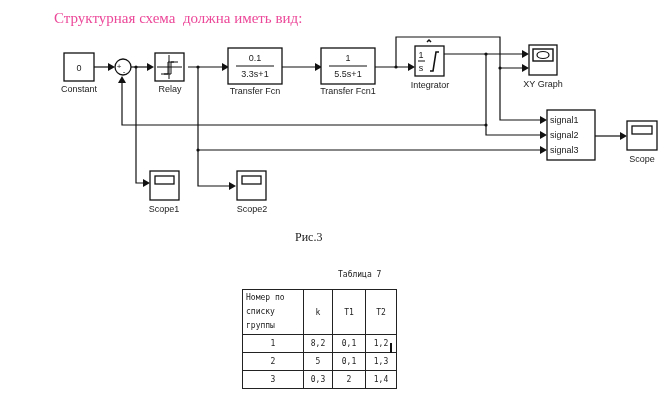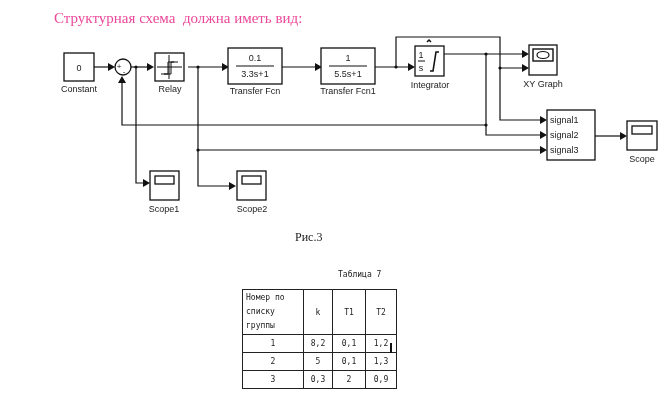--- a/index.html
+++ b/index.html
@@ -180,18 +180,18 @@
   <tr>
     <td class="num">2</td>
     <td class="v">5</td>
     <td class="v">0,1</td>
     <td class="v">1,3</td>
   </tr>
   <tr>
     <td class="num">3</td>
     <td class="v">0,3</td>
     <td class="v">2</td>
-    <td class="v">0,9</td>
+    <td class="v">1,4</td>
   </tr>
 </tbody>
   </table>
 
 <div class="cursor"></div>
 
 </body></html>

